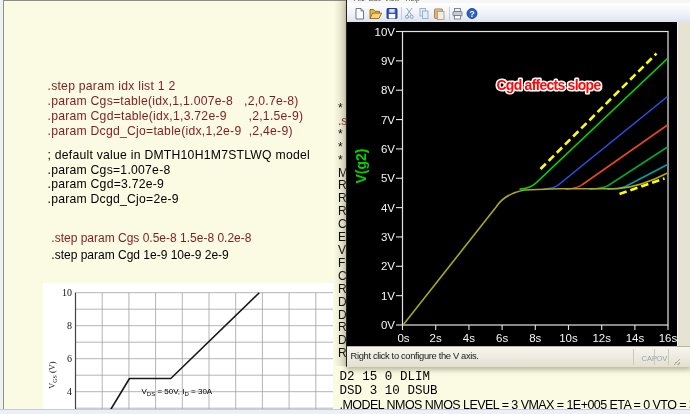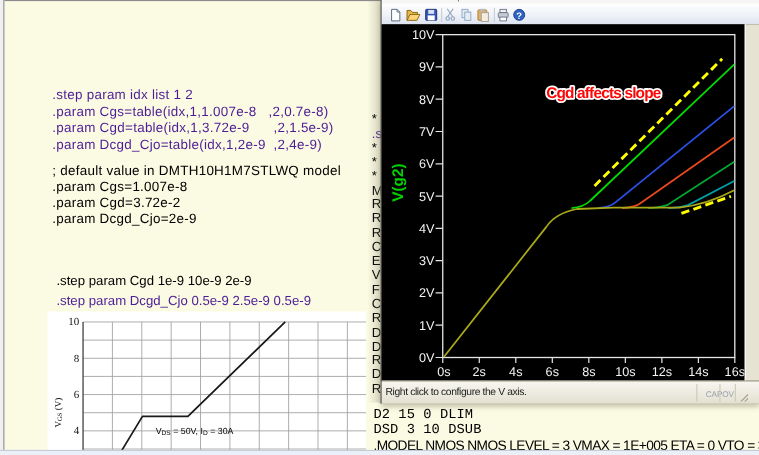--- a/index.html
+++ b/index.html
@@ -1,20 +1,20 @@
 <!DOCTYPE html>
 <html><head>
 <meta charset="utf-8">
 <style>
 html,body{margin:0;padding:0;}
 body{width:690px;height:414px;position:relative;overflow:hidden;
   background:#fbfae3;font-family:"Liberation Sans",sans-serif;}
 .abs{position:absolute;}
 .doc{color:#000;white-space:pre;}
-.blue{color:#4c1d95;}
+.blue{color:#7f1d1d;}
 #topline{left:0;top:0;width:690px;height:1px;background:#8c8c8c;z-index:1;}
 #leftedge{left:0;top:0;width:3px;height:414px;background:#f0f0f0;border-right:1px solid #8f8f8f;z-index:1;}
 #shadow{left:334px;top:0;width:12px;height:366px;z-index:3;
   background:linear-gradient(to right,rgba(110,105,80,0),rgba(110,105,80,0.25));}
 #botstrip{left:0;top:409px;width:690px;height:5px;background:#ebeff7;border-top:1px solid #c6ccd6;z-index:20;}
 
 #blk1a{left:47.5px;top:79px;font-size:12.2px;letter-spacing:0.25px;line-height:14.9px;z-index:2;}
 #blk1b{left:47.5px;top:148.3px;font-size:12.2px;letter-spacing:0.25px;line-height:14.6px;z-index:2;}
 #blk2{left:51.3px;top:229.8px;font-size:12px;line-height:17.5px;z-index:2;}
 
@@ -48,26 +48,26 @@
 <div class="abs" id="topline"></div>
 <div class="abs" id="leftedge"></div>
 
 <div class="abs doc" id="blk1a"><span class="blue">.step param idx list 1 2
 .param Cgs=table(idx,1,1.007e-8&nbsp;&nbsp;&nbsp;,2,0.7e-8)
 .param Cgd=table(idx,1,3.72e-9&nbsp;&nbsp;&nbsp;&nbsp;&nbsp;&nbsp;,2,1.5e-9)
 .param Dcgd_Cjo=table(idx,1,2e-9&nbsp;&nbsp;,2,4e-9)</span></div>
 
 <div class="abs doc" id="blk1b">; default value in DMTH10H1M7STLWQ model
 .param Cgs=1.007e-8
-.param Cgd=3.72e-2
+.param Cgd=3.72e-9
 .param Dcgd_Cjo=2e-9</div>
 
-<div class="abs doc" id="blk2">
+<div class="abs doc" id="blk2"><span class="blue">.step param Cgs 0.5e-8 1.5e-8 0.2e-8</span>
 .step param Cgd 1e-9 10e-9 2e-9
-<span class="blue">.step param Dcgd_Cjo 0.5e-9 2.5e-9 0.5e-9</span></div>
+</div>
 
 <div class="abs doc" id="frag">* DMTH10
 <span class="blue">.step par</span>
 * note1
 * note2
 * note3
 M1 3 2 0
 R1 2 4 1
 R2 4 5 1
 R3 5 6 1

